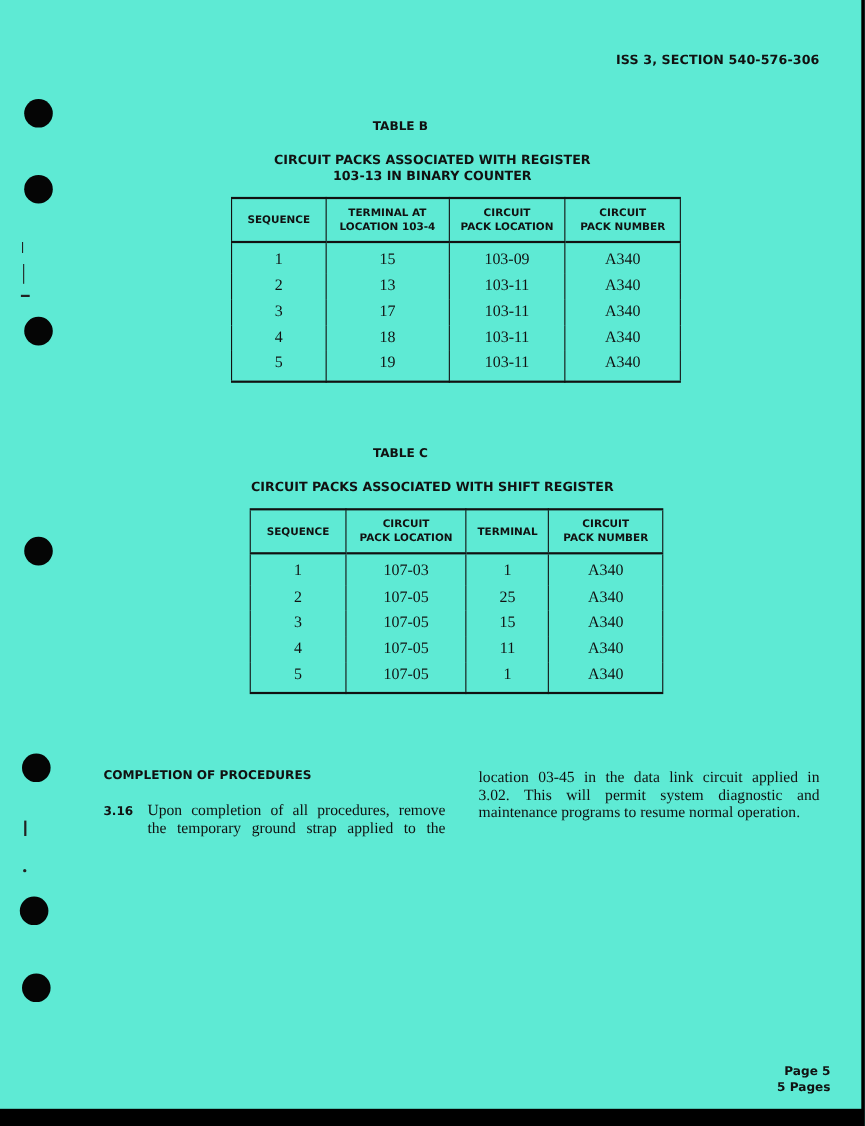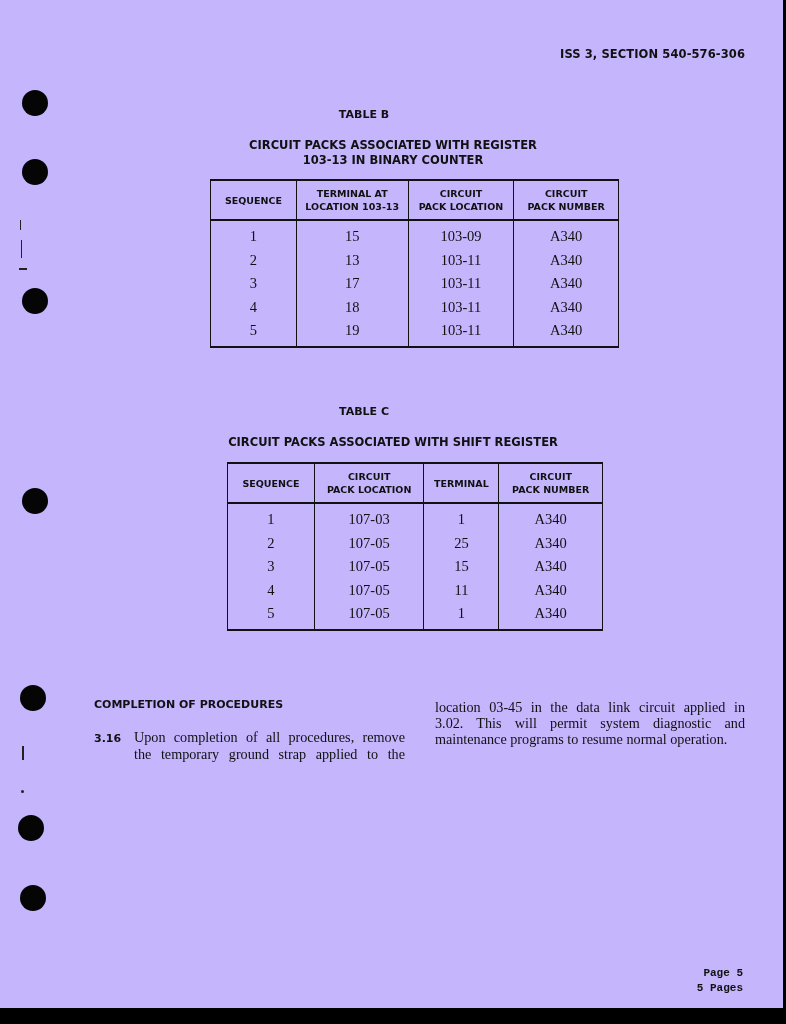--- a/index.html
+++ b/index.html
@@ -12,21 +12,21 @@
       height: 1024px;
       position: relative;
       overflow: hidden;
     }
     .page {
       position: absolute;
       left: 0;
       top: 0;
       width: 783px;
       height: 1008px;
-      background: #c4b5fd;
+      background: #5eead4;
       color: #111;
     }
     .sans { font-family: "DejaVu Sans", sans-serif; }
     .serif { font-family: "Liberation Serif", serif; }
 
     .header-id {
       position: absolute;
       right: 38px;
       top: 47px;
       font-weight: bold;
@@ -127,27 +127,26 @@
     .para-right {
       left: 435px;
       top: 700px;
       width: 310px;
     }
     .line { display: block; text-align: justify; text-align-last: justify; }
     .line.last { text-align-last: left; }
 
     .footer {
       position: absolute;
-      right: 40px;
+      right: 28px;
       top: 966px;
       text-align: right;
       font-weight: bold;
       font-size: 11px;
       line-height: 15px;
-      font-family: Liberation Mono, monospace;
     }
   </style>
 </head>
 <body>
 
 <div class="page">
 
   <div class="hole" style="left:22px; top:90px;"></div>
   <div class="hole" style="left:22px; top:159px;"></div>
   <div class="hole" style="left:22px; top:288px;"></div>
@@ -173,21 +172,21 @@
   <table class="data" style="left:210px; top:179px; width:409px;">
     <colgroup>
       <col style="width:86px">
         <col style="width:112px">
         <col style="width:106px">
         <col style="width:105px">
     </colgroup>
     <thead>
       <tr>
         <th><span>SEQUENCE</span></th>
-        <th><span>TERMINAL AT</span><br><span>LOCATION 103-13</span></th>
+        <th><span>TERMINAL AT</span><br><span>LOCATION 103-4</span></th>
         <th><span>CIRCUIT</span><br><span>PACK LOCATION</span></th>
         <th><span>CIRCUIT</span><br><span>PACK NUMBER</span></th>
       </tr>
     </thead>
     <tbody>
       <tr>
         <td>1</td>
         <td>15</td>
         <td>103-09</td>
         <td>A340</td>

